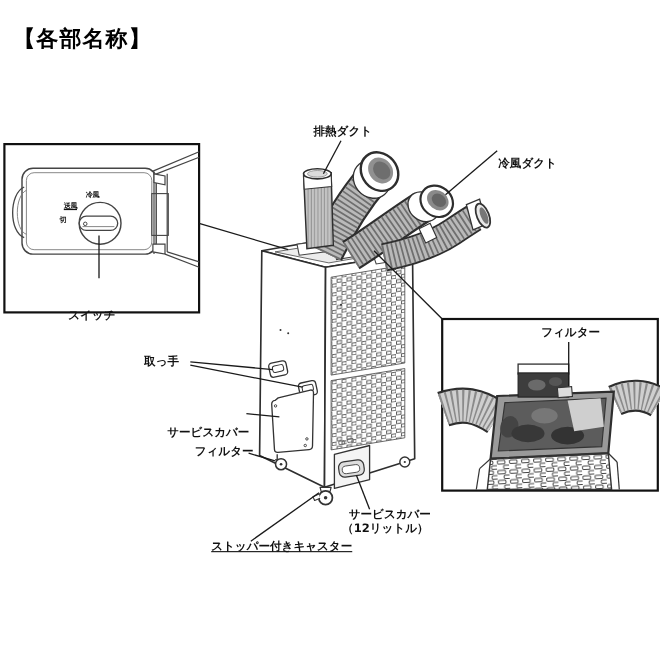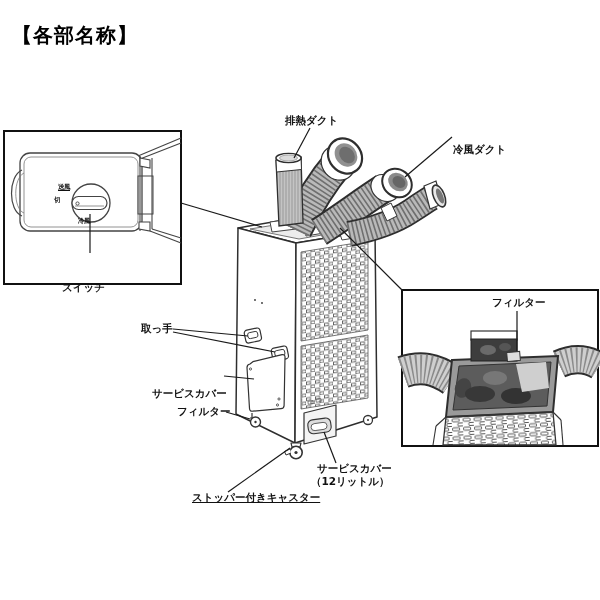--- a/index.html
+++ b/index.html
@@ -215,32 +215,32 @@
     <line x1="336" y1="463" x2="324" y2="432"></line>
   </g>
 </svg>
 
 <div class="lbl lbl-title" style="left:12px;top:24px;">【各部名称】</div>
 
 <div class="lbl" style="left:285px;top:114px;">排熱ダクト</div>
 
 <div class="lbl" style="left:453px;top:143px;">冷風ダクト</div>
 
-<div class="lbl" style="left:141px;top:323px;font-family:Liberation Mono, monospace;">取っ手</div>
+<div class="lbl" style="left:131px;top:323px;">取っ手</div>
 
 <div class="lbl" style="left:152px;top:387px;">サービスカバー</div>
 
 <div class="lbl" style="left:177px;top:405px;">フィルター</div>
 
 <div class="lbl" style="left:192px;top:491px;text-decoration:underline;">ストッパー付きキャスター</div>
 
 <div class="lbl" style="left:317px;top:462px;">サービスカバー</div>
 <div class="lbl" style="left:311px;top:475px;">（12リットル）</div>
 
 <div class="lbl" style="left:492px;top:296px;">フィルター</div>
 
 <div class="lbl" style="left:62px;top:255px;margin-top:26px;">スイッチ</div>
 
-<div class="lbl lbl-tiny" style="left:78px;top:174px;margin-top:44px;">冷風</div>
+<div class="lbl lbl-tiny" style="left:78px;top:174px;">冷風</div>
 <div class="lbl lbl-tiny" style="left:58px;top:184px;text-decoration:underline;">送風</div>
 <div class="lbl lbl-tiny" style="left:54px;top:197px;">切</div>
 
 </div>
 
 </body></html>

